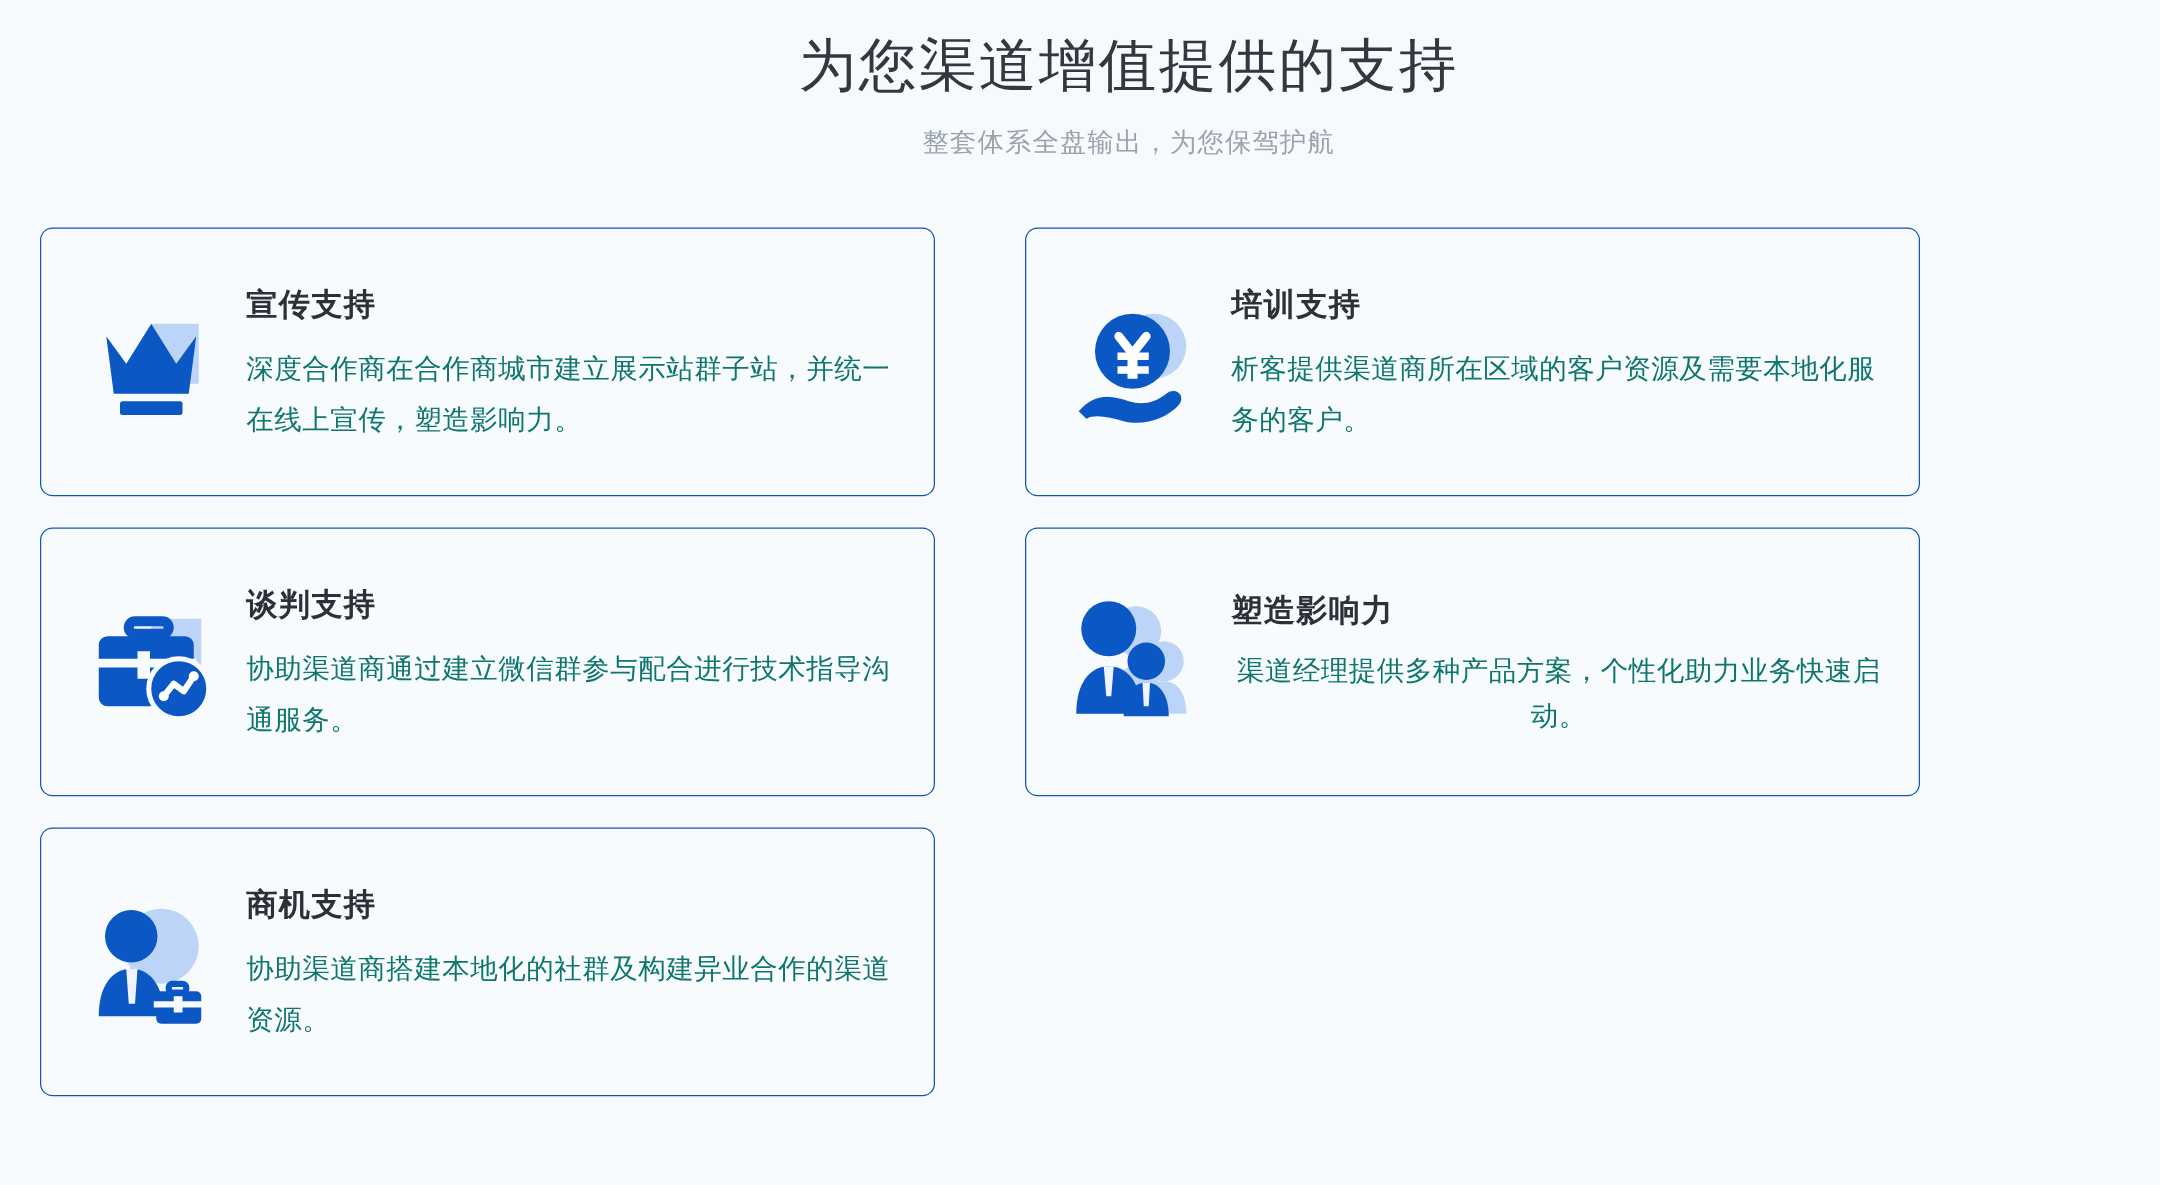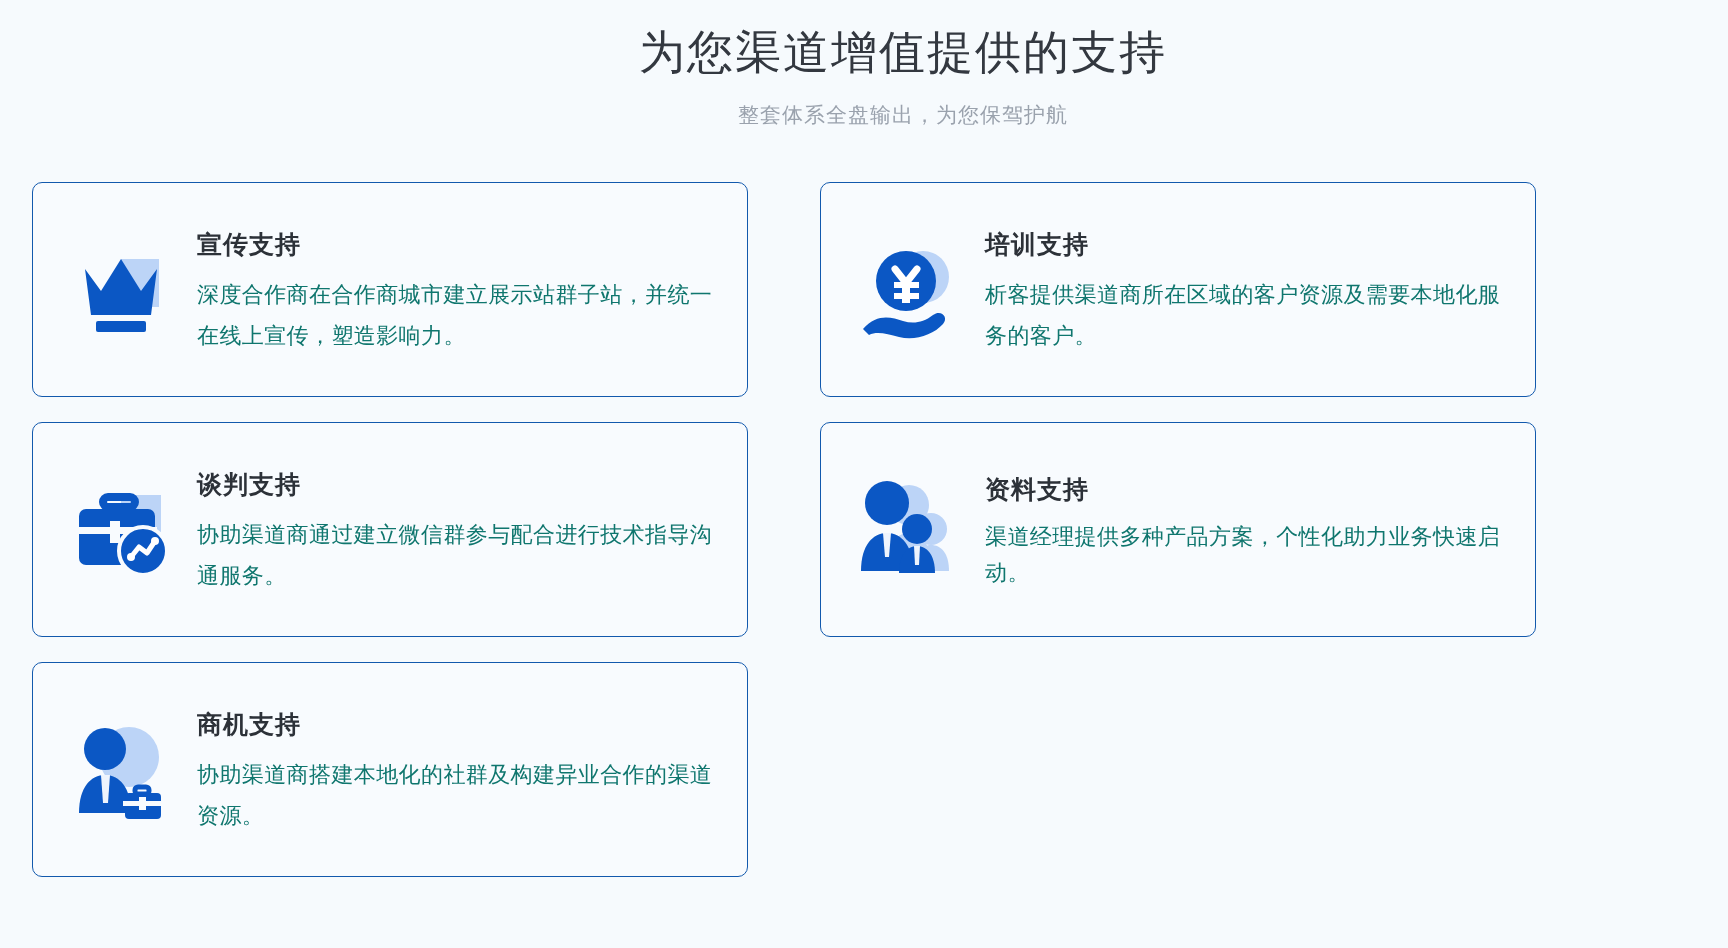--- a/index.html
+++ b/index.html
@@ -93,20 +93,21 @@
   }
   .card-desc {
     font-size: 22px;
     line-height: 41px;
     color: #0f766e;
     letter-spacing: 0.4px;
     margin: 0;
   }
   .card.single-line .card-desc {
     line-height: 36px;
+    text-align: center;
   }
 </style>
 </head>
 <body>
 
 <div class="page">
 
   <div class="header">
     <h1 class="page-title">为您渠道增值提供的支持</h1>
     <p class="page-subtitle">整套体系全盘输出，为您保驾护航</p>
@@ -176,21 +177,21 @@
           <path d="M62 100 C62 82 70 74 80 74 C90 74 98 82 98 100 Z" fill="#bcd4f7"></path>
           <circle cx="36" cy="32" r="22" fill="#0b57c4"></circle>
           <path d="M10 100 C10 74 22 62 36 62 C50 62 62 74 62 100 Z" fill="#0b57c4"></path>
           <path d="M32 62 L40 62 L38 86 L34 86 Z" fill="#eef4fd"></path>
           <circle cx="66" cy="58" r="15" fill="#0b57c4"></circle>
           <path d="M48 102 C48 84 56 75 66 75 C76 75 84 84 84 102 Z" fill="#0b57c4"></path>
           <path d="M63 75 L69 75 L68 94 L64 94 Z" fill="#eef4fd"></path>
         </svg>
       </div>
       <div class="card-body">
-        <div class="card-title">资料支持</div>
+        <div class="card-title">塑造影响力</div>
         <div class="card-desc">渠道经理提供多种产品方案，个性化助力业务快速启动。</div>
       </div>
     </div>
 
     <div class="card">
       <div class="card-icon">
         <svg viewBox="0 0 118 118" xmlns="http://www.w3.org/2000/svg">
           <circle cx="66" cy="46" r="30" fill="#bcd4f7"></circle>
           <circle cx="42" cy="38" r="21" fill="#0b57c4"></circle>
           <path d="M16 102 C16 76 28 64 42 64 C56 64 68 76 68 102 Z" fill="#0b57c4"></path>

